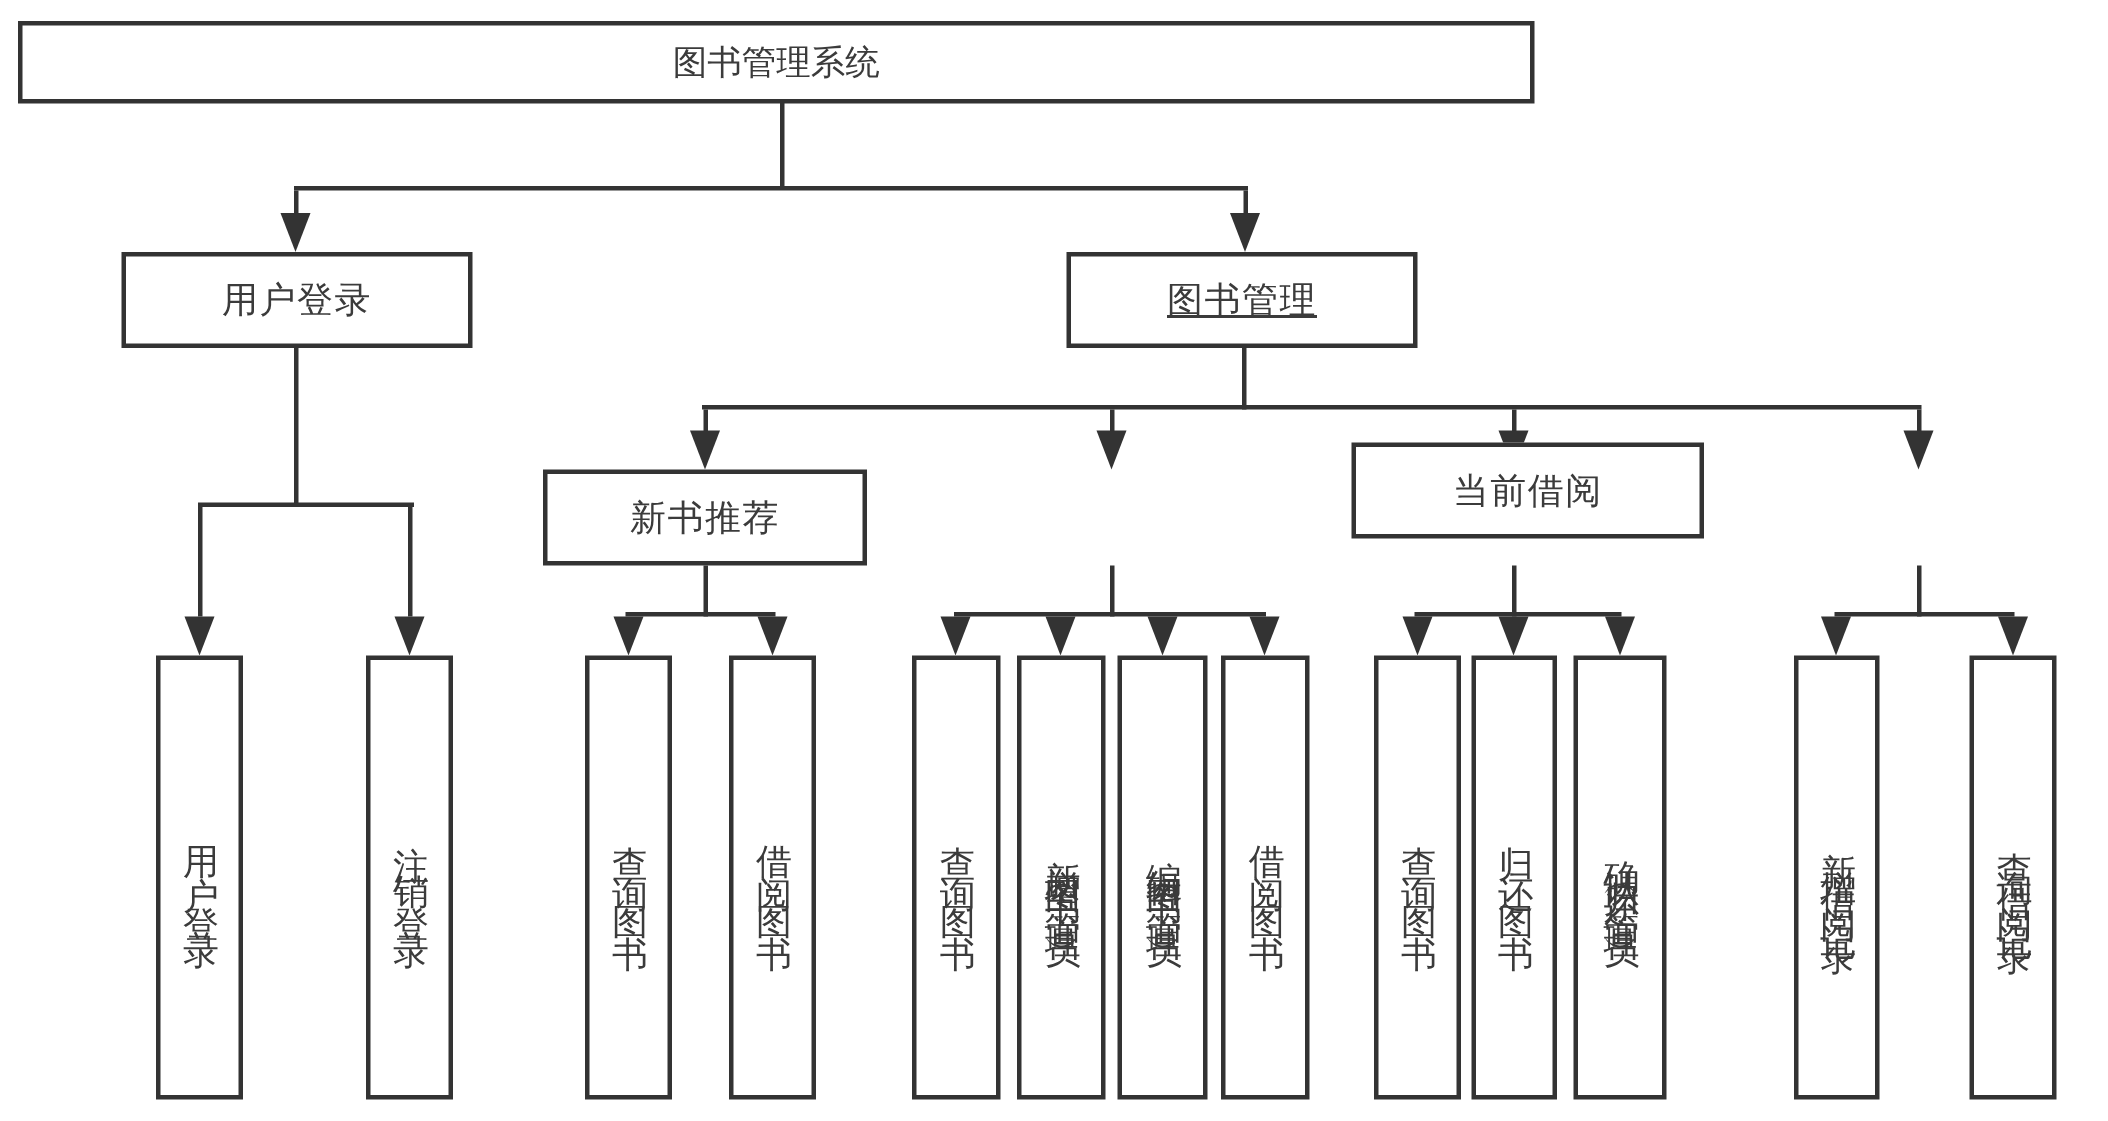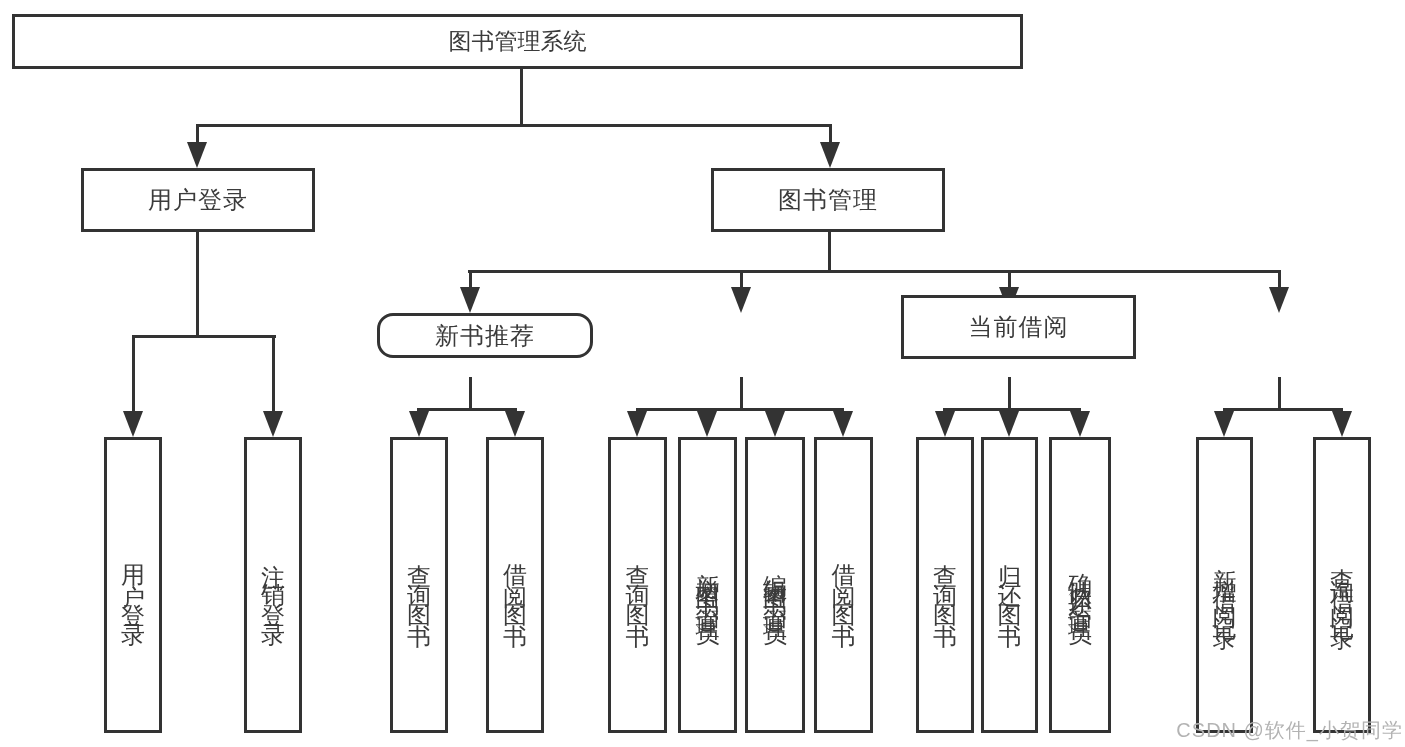--- a/index.html
+++ b/index.html
@@ -41,41 +41,41 @@
   <div class="line" style="left:520px;top:68px;width:3px;height:56px;"></div>
 
   <div class="line" style="left:196px;top:124px;width:636px;height:3px;"></div>
 
   <div class="line" style="left:196px;top:127px;width:3px;height:17px;"></div>
   <div class="line" style="left:829px;top:127px;width:3px;height:17px;"></div>
   <div class="arrow" style="left:187px;top:142px;"></div>
   <div class="arrow" style="left:820px;top:142px;"></div>
 
   <div class="box hlabel" style="left:81px;top:168px;width:234px;height:64px;">用户登录</div>
-  <div class="box hlabel" style="left:711px;top:168px;width:234px;height:64px;">图书管理</div>
+  <div class="box hlabel" style="left:711px;top:168px;width:234px;height:64px;text-decoration:underline;">图书管理</div>
 
   <div class="line" style="left:196px;top:232px;width:3px;height:106px;"></div>
   <div class="line" style="left:132px;top:335px;width:144px;height:3px;"></div>
   <div class="line" style="left:132px;top:338px;width:3px;height:73px;"></div>
   <div class="line" style="left:272px;top:338px;width:3px;height:73px;"></div>
   <div class="arrow" style="left:123px;top:411px;"></div>
   <div class="arrow" style="left:263px;top:411px;"></div>
 
   <div class="line" style="left:828px;top:232px;width:3px;height:41px;"></div>
   <div class="line" style="left:468px;top:270px;width:813px;height:3px;"></div>
   <div class="line" style="left:469px;top:273px;width:3px;height:16px;"></div>
   <div class="line" style="left:740px;top:273px;width:3px;height:16px;"></div>
   <div class="line" style="left:1008px;top:273px;width:3px;height:16px;"></div>
   <div class="line" style="left:1278px;top:273px;width:3px;height:16px;"></div>
   <div class="arrow" style="left:460px;top:287px;"></div>
   <div class="arrow" style="left:731px;top:287px;"></div>
   <div class="arrow" style="left:999px;top:287px;"></div>
   <div class="arrow" style="left:1269px;top:287px;"></div>
 
-  <div class="box hlabel" style="left:377px;top:313px;width:216px;height:45px;border-radius:16px;">新书推荐</div>
+  <div class="box hlabel" style="left:362px;top:313px;width:216px;height:64px;">新书推荐</div>
   <div class="box hlabel" style="left:901px;top:295px;width:235px;height:64px;">当前借阅</div>
 
   <div class="line" style="left:469px;top:377px;width:3px;height:34px;"></div>
   <div class="line" style="left:417px;top:408px;width:100px;height:3px;"></div>
   <div class="arrow" style="left:409px;top:411px;"></div>
   <div class="arrow" style="left:505px;top:411px;"></div>
 
   <div class="line" style="left:740px;top:377px;width:3px;height:34px;"></div>
   <div class="line" style="left:636px;top:408px;width:208px;height:3px;"></div>
   <div class="arrow" style="left:627px;top:411px;"></div>
@@ -105,15 +105,14 @@
   <div class="box leaf sp9" style="left:745px;top:437px;width:60px;height:296px;">编辑图书（管理员）</div>
   <div class="box leaf sp4" style="left:814px;top:437px;width:59px;height:296px;">借阅图书</div>
 
   <div class="box leaf sp4" style="left:916px;top:437px;width:58px;height:296px;">查询图书</div>
   <div class="box leaf sp4" style="left:981px;top:437px;width:57px;height:296px;">归还图书</div>
   <div class="box leaf sp9" style="left:1049px;top:437px;width:62px;height:296px;">确认归还（管理员）</div>
 
   <div class="box leaf sp6" style="left:1196px;top:437px;width:57px;height:296px;">新增借阅记录</div>
   <div class="box leaf sp6" style="left:1313px;top:437px;width:58px;height:296px;">查询借阅记录</div>
 
-  <div class="watermark">CSDN @软件_小贺同学</div>
 
 </div>
 
 </body></html>

